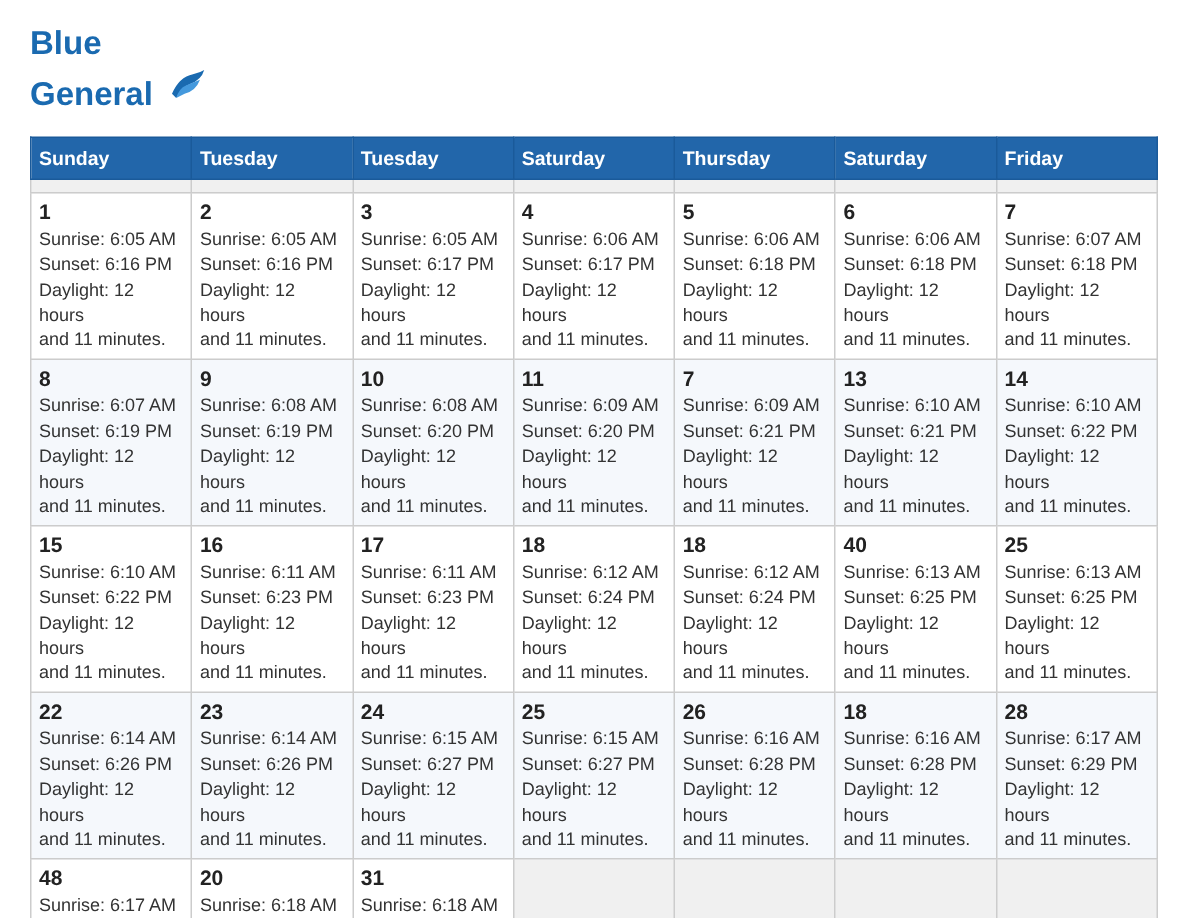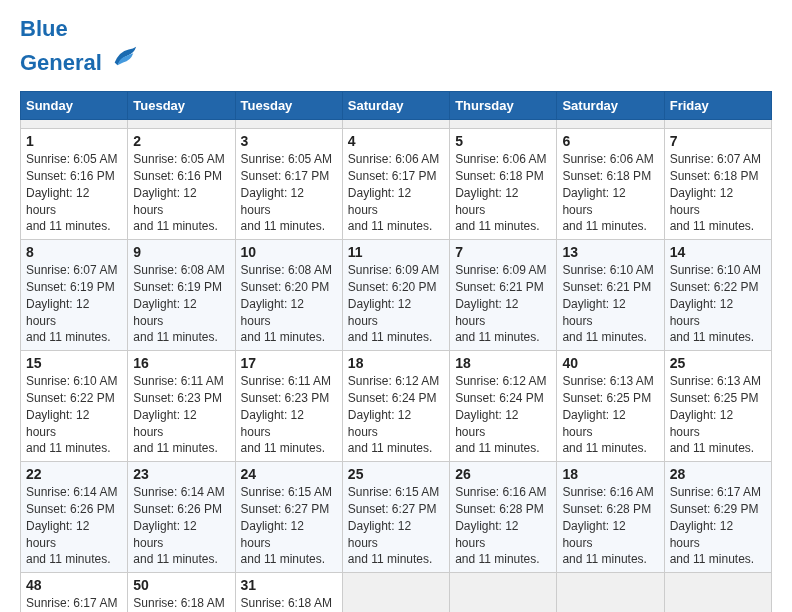--- a/index.html
+++ b/index.html
@@ -259,21 +259,21 @@
           <span class="day-number">28</span>
           <div class="day-info">Sunrise: 6:17 AM<br>Sunset: 6:29 PM<br>Daylight: 12 hours<br>and 11 minutes.</div>
         </td>
       </tr>
       <tr>
         <td>
           <span class="day-number">48</span>
           <div class="day-info">Sunrise: 6:17 AM<br>Sunset: 6:29 PM<br>Daylight: 12 hours<br>and 11 minutes.</div>
         </td>
         <td>
-          <span class="day-number">50</span>
+          <span class="day-number">20</span>
           <div class="day-info">Sunrise: 6:18 AM<br>Sunset: 6:29 PM<br>Daylight: 12 hours<br>and 11 minutes.</div>
         </td>
         <td>
           <span class="day-number">31</span>
           <div class="day-info">Sunrise: 6:18 AM<br>Sunset: 6:30 PM<br>Daylight: 12 hours<br>and 11 minutes.</div>
         </td>
         <td class="empty"></td>
         <td class="empty"></td>
         <td class="empty"></td>
         <td class="empty"></td>

